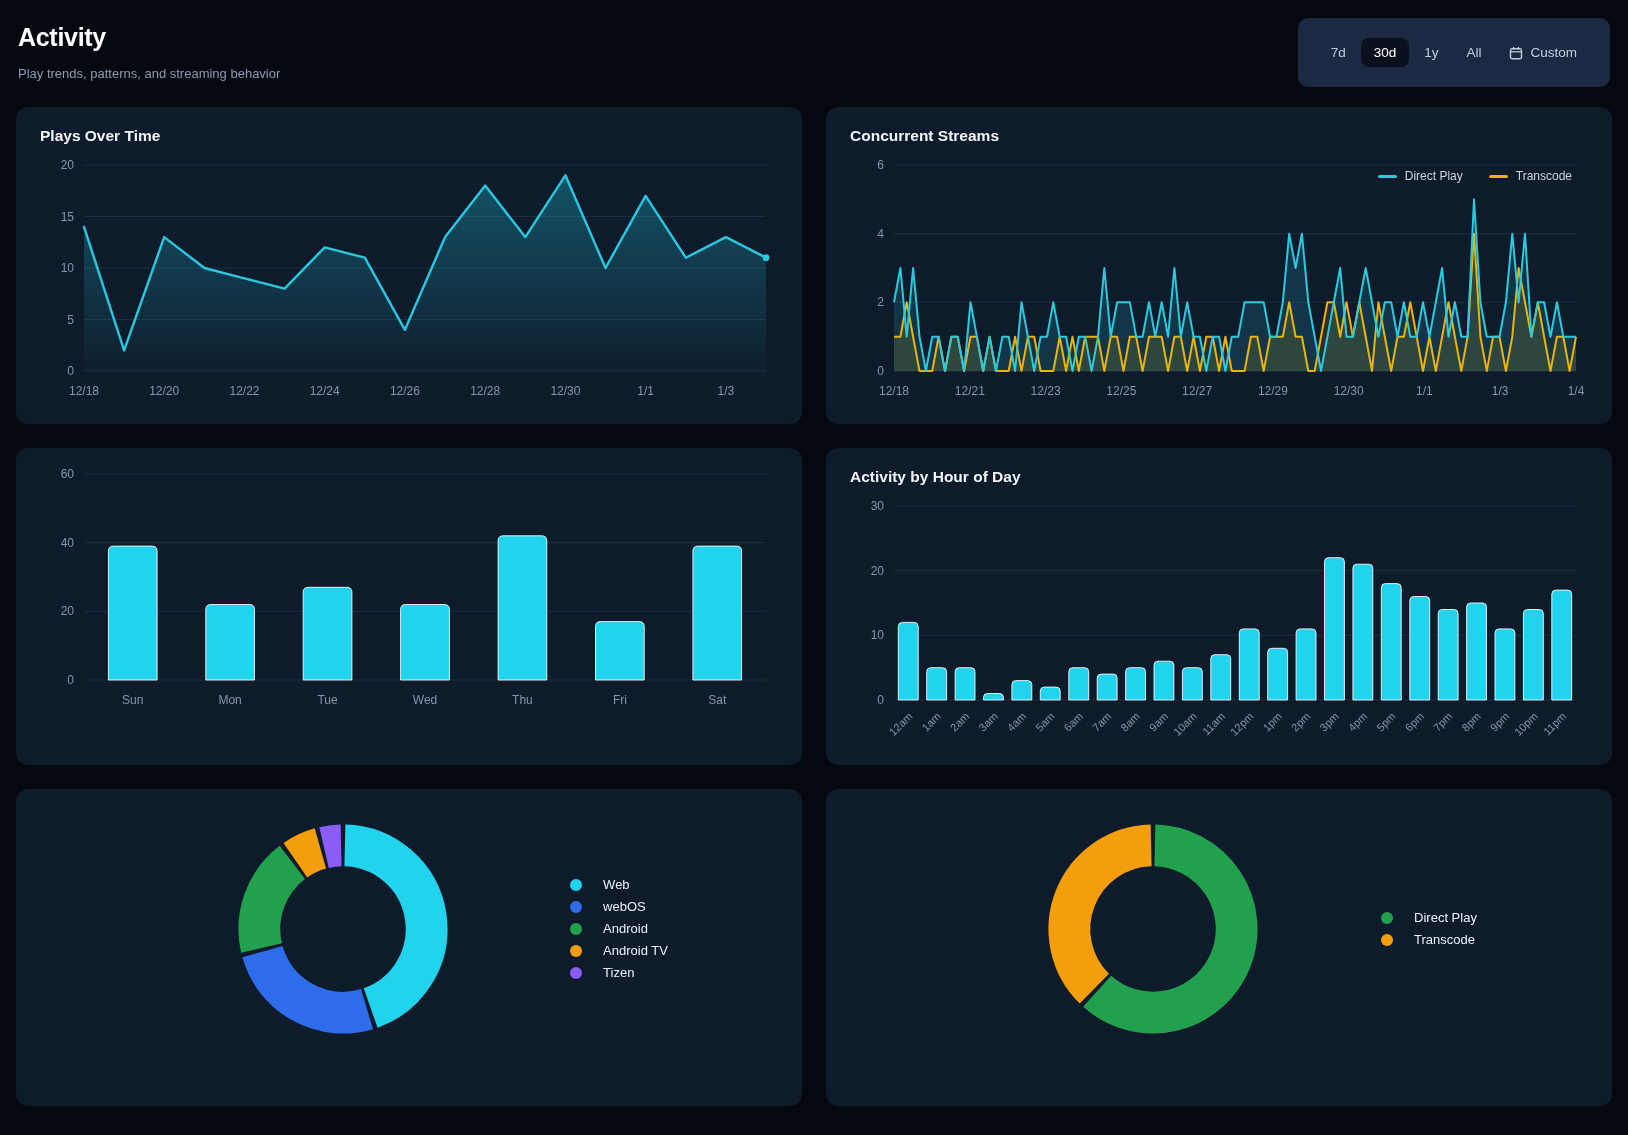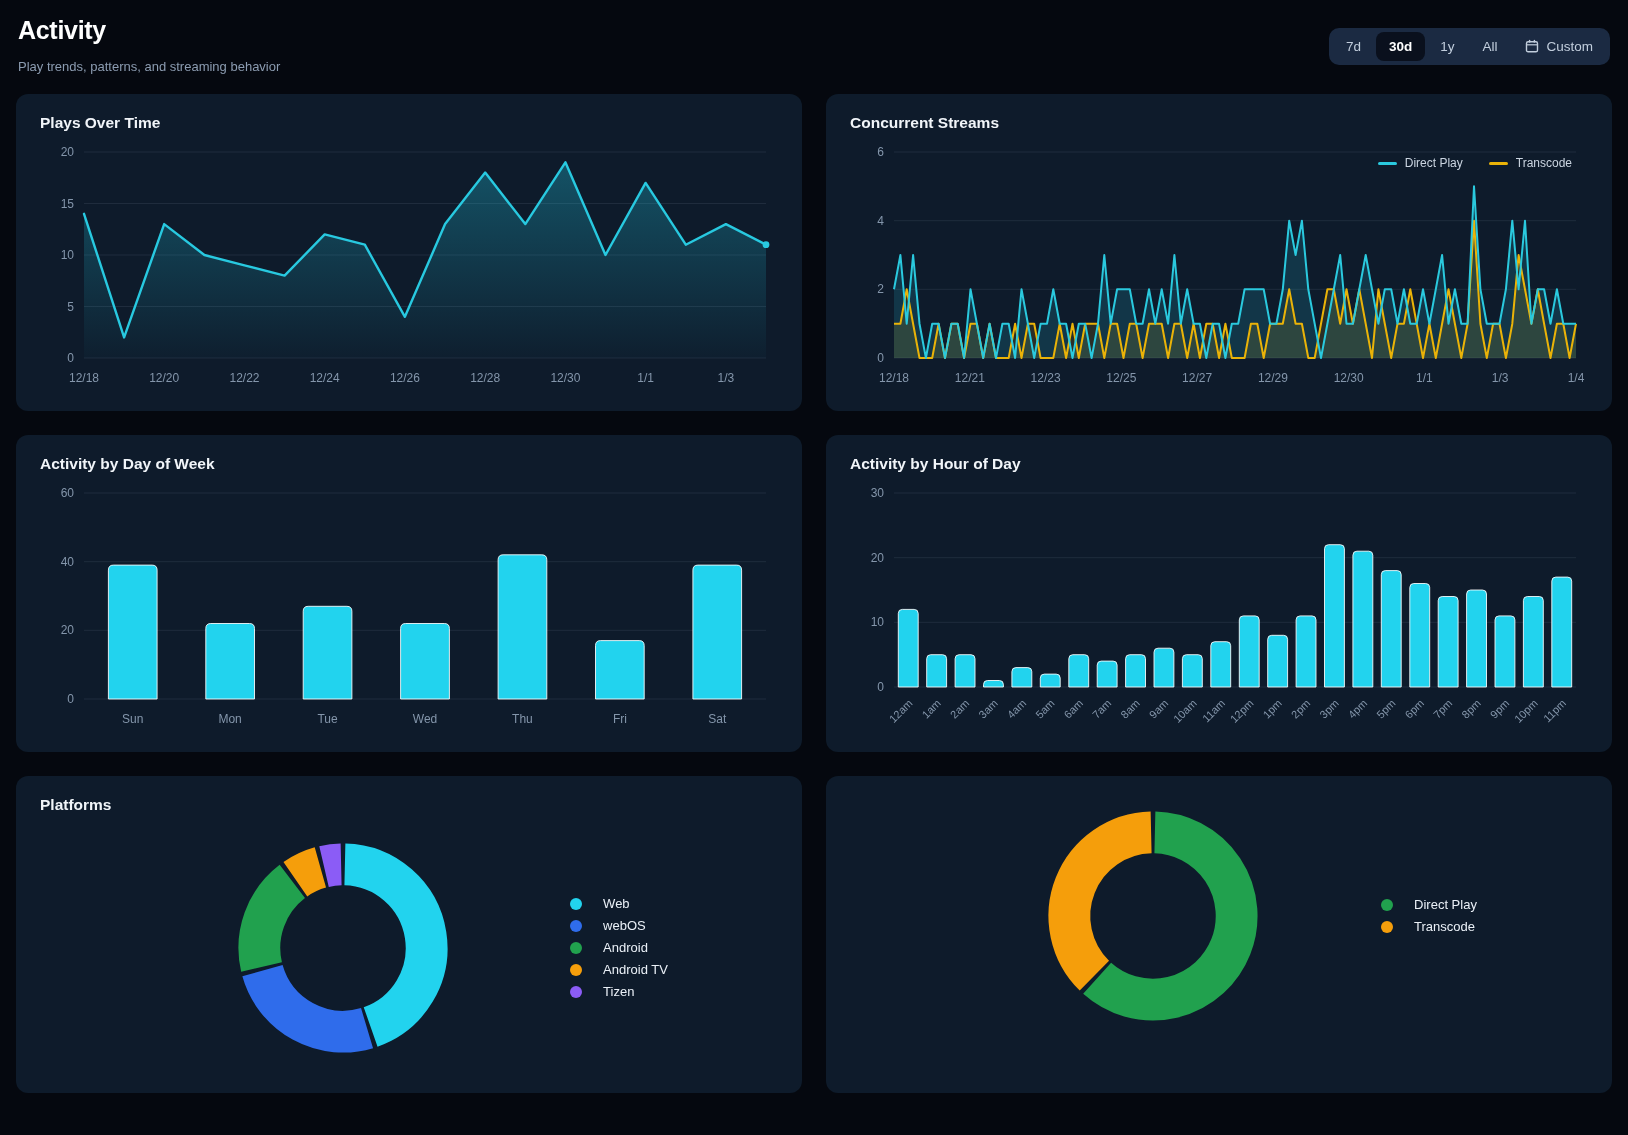--- a/index.html
+++ b/index.html
@@ -8,23 +8,23 @@
     width:1628px; height:1135px;
     background:#05080f;
     font-family:"Liberation Sans", sans-serif;
     color:#e2e8f0;
     padding:16px;
     overflow:hidden;
   }
   .page-header { display:flex; justify-content:space-between; align-items:center; margin:0 2px 20px 2px; }
   .page-title { font-size:25px; font-weight:700; color:#ffffff; margin:0; letter-spacing:-0.3px; }
   .page-subtitle { font-size:13px; color:#8c9cb1; margin-top:14px; }
-  .range { display:flex; align-items:center; background:#1b2a42; border-radius:10px; padding:4px; gap:2px; margin-top:2px; }
+  .range { display:flex; align-items:center; background:#1b2a42; border-radius:10px; padding:20px; gap:2px; margin-top:2px; }
   .range-opt { padding:7px 13px; font-size:13.5px; color:#c2cedd; border-radius:8px; cursor:pointer; display:flex; align-items:center; gap:7px; white-space:nowrap; }
-  .range-opt.selected { background:#0a101d; color:#ffffff; font-weight:700; }
+  .range-opt.selected { background:#0a101d; color:#ffffff; font-weight:400; }
   .grid { display:grid; grid-template-columns:1fr 1fr; gap:24px; }
   .panel { background:#0e1b2b; border-radius:12px; padding:16px 22px 14px 22px; height:317px; position:relative; }
   .panel-title { margin:4px 0 10px 2px; font-size:15.5px; font-weight:700; color:#f1f5f9; }
   svg.chart { display:block; }
   .tick { fill:#8496ab; font-size:12px; font-family:"Liberation Sans", sans-serif; }
   .tick-sm { fill:#8496ab; font-size:11px; font-family:"Liberation Sans", sans-serif; }
   .legend-h { position:absolute; top:62px; right:40px; display:flex; gap:26px; }
   .legend-h .it { display:flex; align-items:center; gap:8px; font-size:12px; color:#cbd5e1; cursor:pointer; }
   .sw { width:19px; height:3px; border-radius:2px; display:inline-block; }
   .donut-row { display:flex; align-items:center; height:calc(100% - 40px); }
@@ -134,21 +134,20 @@
           <span>Direct Play</span>
         </div>
         <div class="it">
           <span class="sw" style="background:#eab308"></span>
           <span>Transcode</span>
         </div>
       </div>
   </div>
 
   <div class="panel">
-    <div class="panel-title">Activity by Day of Week</div>
     <svg class="chart" id="c-dow" width="742" height="250">
         <line x1="46" x2="728" y1="216.0" y2="216.0" stroke="rgba(148,163,184,0.13)" stroke-width="1"></line>
         <text x="36" y="220" text-anchor="end" class="tick">0</text>
         <line x1="46" x2="728" y1="147.3" y2="147.3" stroke="rgba(148,163,184,0.13)" stroke-width="1"></line>
         <text x="36" y="151.33333333333334" text-anchor="end" class="tick">20</text>
         <line x1="46" x2="728" y1="78.7" y2="78.7" stroke="rgba(148,163,184,0.13)" stroke-width="1"></line>
         <text x="36" y="82.66666666666667" text-anchor="end" class="tick">40</text>
         <line x1="46" x2="728" y1="10.0" y2="10.0" stroke="rgba(148,163,184,0.13)" stroke-width="1"></line>
         <text x="36" y="14" text-anchor="end" class="tick">60</text>
         <path d="M70.4 216.0 L70.4 87.1 Q70.4 82.1 75.4 82.1 L114.1 82.1 Q119.1 82.1 119.1 87.1 L119.1 216.0 Z" fill="#22d3ee" stroke="rgba(255,255,255,0.85)" stroke-width="1"></path>
@@ -224,21 +223,20 @@
         <text x="0" y="0" text-anchor="end" class="tick-sm" transform="translate(576.7,221) rotate(-45)">6pm</text>
         <text x="0" y="0" text-anchor="end" class="tick-sm" transform="translate(605.1,221) rotate(-45)">7pm</text>
         <text x="0" y="0" text-anchor="end" class="tick-sm" transform="translate(633.5,221) rotate(-45)">8pm</text>
         <text x="0" y="0" text-anchor="end" class="tick-sm" transform="translate(662.0,221) rotate(-45)">9pm</text>
         <text x="0" y="0" text-anchor="end" class="tick-sm" transform="translate(690.4,221) rotate(-45)">10pm</text>
         <text x="0" y="0" text-anchor="end" class="tick-sm" transform="translate(718.8,221) rotate(-45)">11pm</text>
       </svg>
   </div>
 
   <div class="panel">
-    <div class="panel-title">Platforms</div>
     <div class="donut-row">
       <div class="dspace"></div>
       <svg class="chart" id="c-plat" width="230" height="230" viewBox="0 0 220 220">
           <path d="M 111.81 30.02 A 80 80 0 0 1 136.44 185.50" fill="none" stroke="#22d3ee" stroke-width="40"></path>
           <path d="M 132.99 186.63 A 80 80 0 0 1 32.98 131.65" fill="none" stroke="#2f6ceb" stroke-width="40"></path>
           <path d="M 32.08 128.13 A 80 80 0 0 1 61.52 46.36" fill="none" stroke="#21a14e" stroke-width="40"></path>
           <path d="M 64.46 44.23 A 80 80 0 0 1 88.35 32.98" fill="none" stroke="#f59e0b" stroke-width="40"></path>
           <path d="M 91.87 32.08 A 80 80 0 0 1 108.19 30.02" fill="none" stroke="#8b5cf6" stroke-width="40"></path>
         </svg>
       <div class="legend-col">

